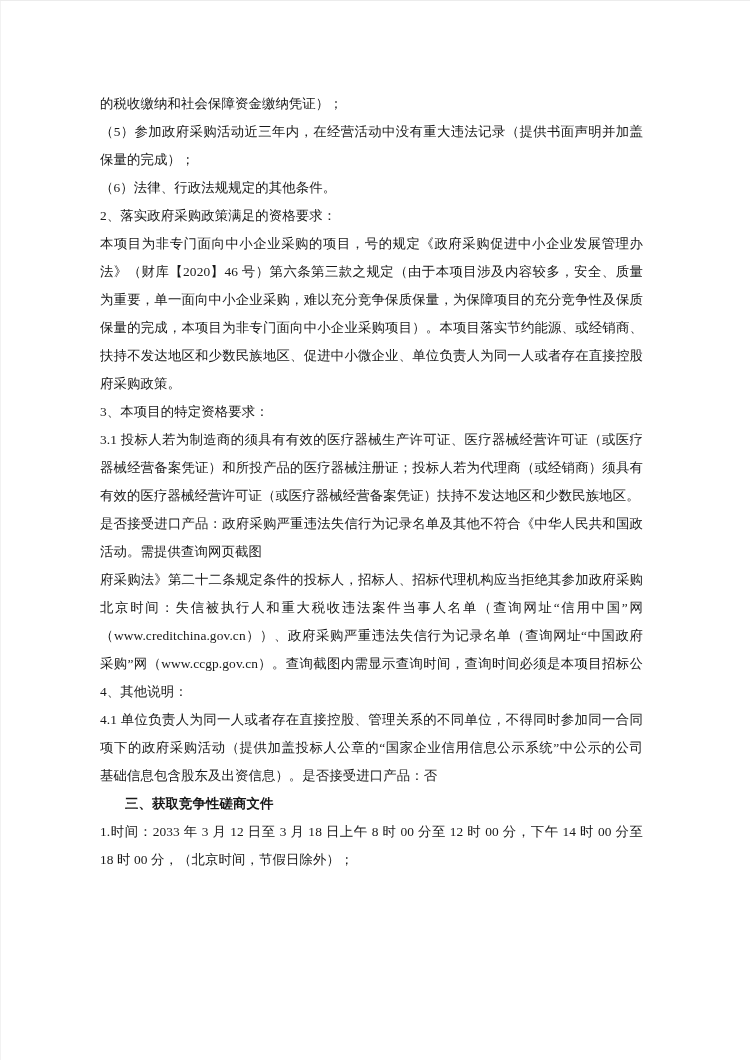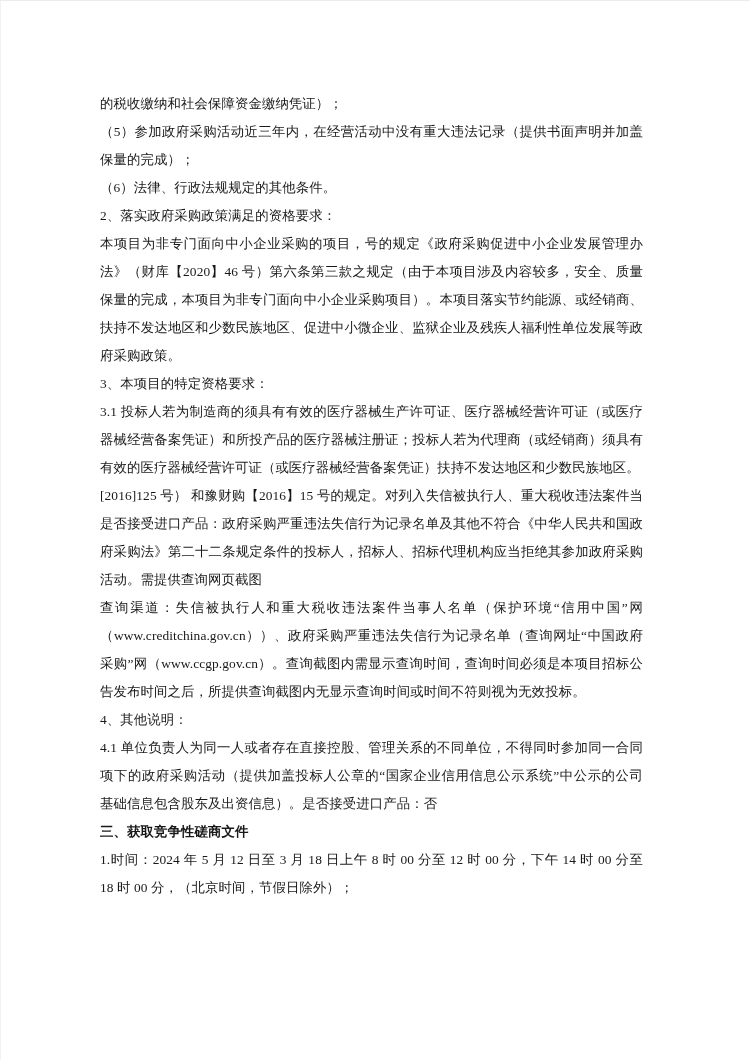--- a/index.html
+++ b/index.html
@@ -34,50 +34,50 @@
   }
   .line.justify {
     white-space: normal;
     overflow: hidden;
     text-align: justify;
     text-align-last: justify;
     text-justify: inter-character;
   }
   .line.bold {
     font-weight: bold;
+    margin-left: 25px;
   }
 </style>
 </head>
 <body>
 
 <div class="page">
   <div class="content" id="doc-content">
       <div class="line">的税收缴纳和社会保障资金缴纳凭证）；</div>
       <div class="line justify">（5）参加政府采购活动近三年内，在经营活动中没有重大违法记录（提供书面声明并加盖</div>
       <div class="line">保量的完成）；</div>
       <div class="line">（6）法律、行政法规规定的其他条件。</div>
       <div class="line">2、落实政府采购政策满足的资格要求：</div>
       <div class="line justify">本项目为非专门面向中小企业采购的项目，号的规定《政府采购促进中小企业发展管理办</div>
       <div class="line justify">法》（财库【2020】46 号）第六条第三款之规定（由于本项目涉及内容较多，安全、质量较</div>
+      <div class="line justify">为重要，单一面向中小企业采购，难以充分竞争保质保量，为保障项目的充分竞争性及保质</div>
       <div class="line justify">保量的完成，本项目为非专门面向中小企业采购项目）。本项目落实节约能源、或经销商、</div>
-      <div class="line justify">扶持不发达地区和少数民族地区、促进中小微企业、监狱企业及残疾人福利性单位发展等政</div>
+      <div class="line justify">扶持不发达地区和少数民族地区、促进中小微企业、单位负责人为同一人或者存在直接控股</div>
       <div class="line">府采购政策。</div>
       <div class="line">3、本项目的特定资格要求：</div>
       <div class="line justify">3.1 投标人若为制造商的须具有有效的医疗器械生产许可证、医疗器械经营许可证（或医疗</div>
       <div class="line justify">器械经营备案凭证）和所投产品的医疗器械注册证；投标人若为代理商（或经销商）须具有</div>
       <div class="line">有效的医疗器械经营许可证（或医疗器械经营备案凭证）扶持不发达地区和少数民族地区。</div>
-      <div class="line justify">[2016]125 号） 和豫财购【2016】15 号的规定。对列入失信被执行人、重大税收违法案件当</div>
       <div class="line justify">是否接受进口产品：政府采购严重违法失信行为记录名单及其他不符合《中华人民共和国政</div>
+      <div class="line">活动。需提供查询网页截图</div>
       <div class="line justify">府采购法》第二十二条规定条件的投标人，招标人、招标代理机构应当拒绝其参加政府采购</div>
-      <div class="line">活动。需提供查询网页截图</div>
-      <div class="line justify">查询渠道：失信被执行人和重大税收违法案件当事人名单（保护环境“信用中国”网</div>
+      <div class="line justify">北京时间：失信被执行人和重大税收违法案件当事人名单（查询网址“信用中国”网</div>
       <div class="line justify">（www.creditchina.gov.cn））、政府采购严重违法失信行为记录名单（查询网址“中国政府</div>
       <div class="line justify">采购”网（www.ccgp.gov.cn）。查询截图内需显示查询时间，查询时间必须是本项目招标公</div>
-      <div class="line">告发布时间之后，所提供查询截图内无显示查询时间或时间不符则视为无效投标。</div>
       <div class="line">4、其他说明：</div>
       <div class="line justify">4.1 单位负责人为同一人或者存在直接控股、管理关系的不同单位，不得同时参加同一合同</div>
       <div class="line justify">项下的政府采购活动（提供加盖投标人公章的“国家企业信用信息公示系统”中公示的公司</div>
       <div class="line">基础信息包含股东及出资信息）。是否接受进口产品：否</div>
       <div class="line bold">三、获取竞争性磋商文件</div>
-      <div class="line justify">1.时间：2024 年 5 月 12 日至 3 月 18 日上午 8 时 00 分至 12 时 00 分，下午 14 时 00 分至</div>
+      <div class="line justify">1.时间：2033 年 3 月 12 日至 3 月 18 日上午 8 时 00 分至 12 时 00 分，下午 14 时 00 分至</div>
       <div class="line">18 时 00 分，（北京时间，节假日除外）；</div>
     </div>
 </div>
 
 </body></html>

